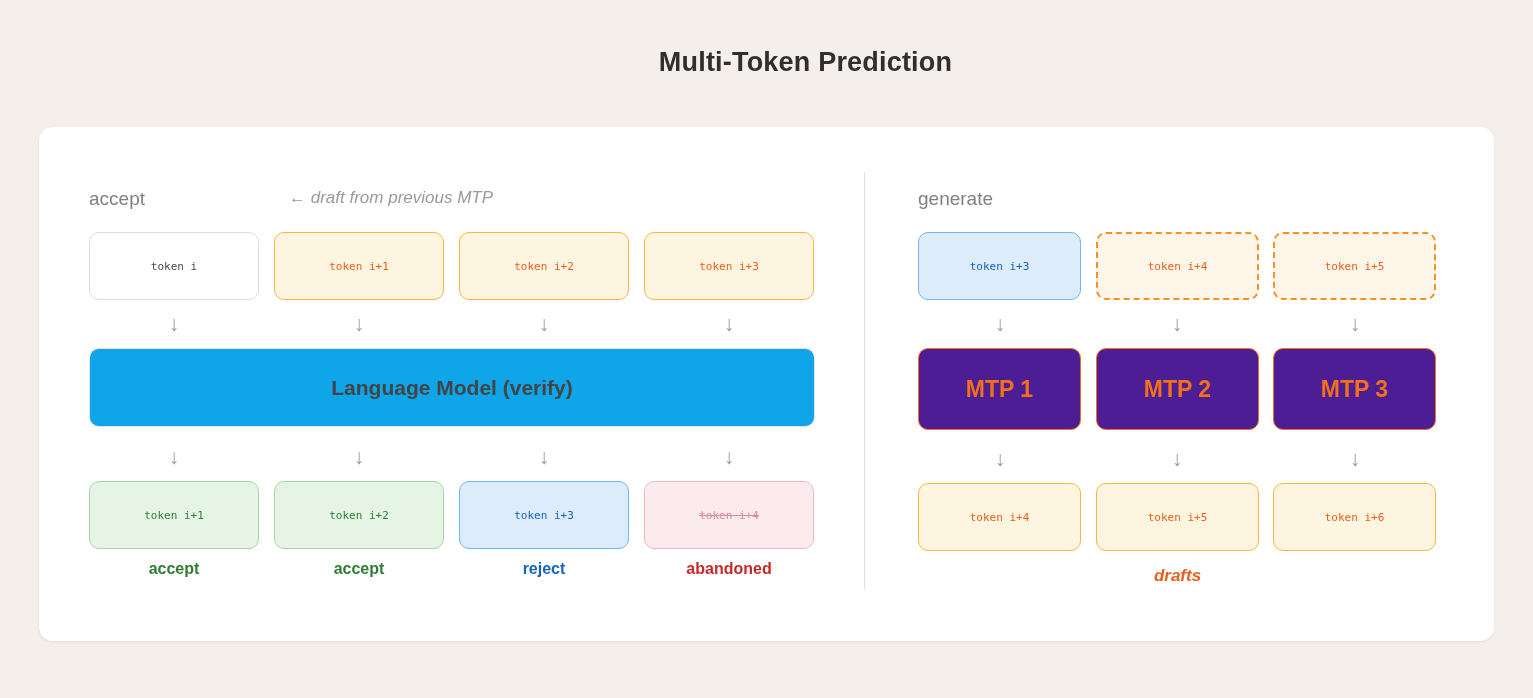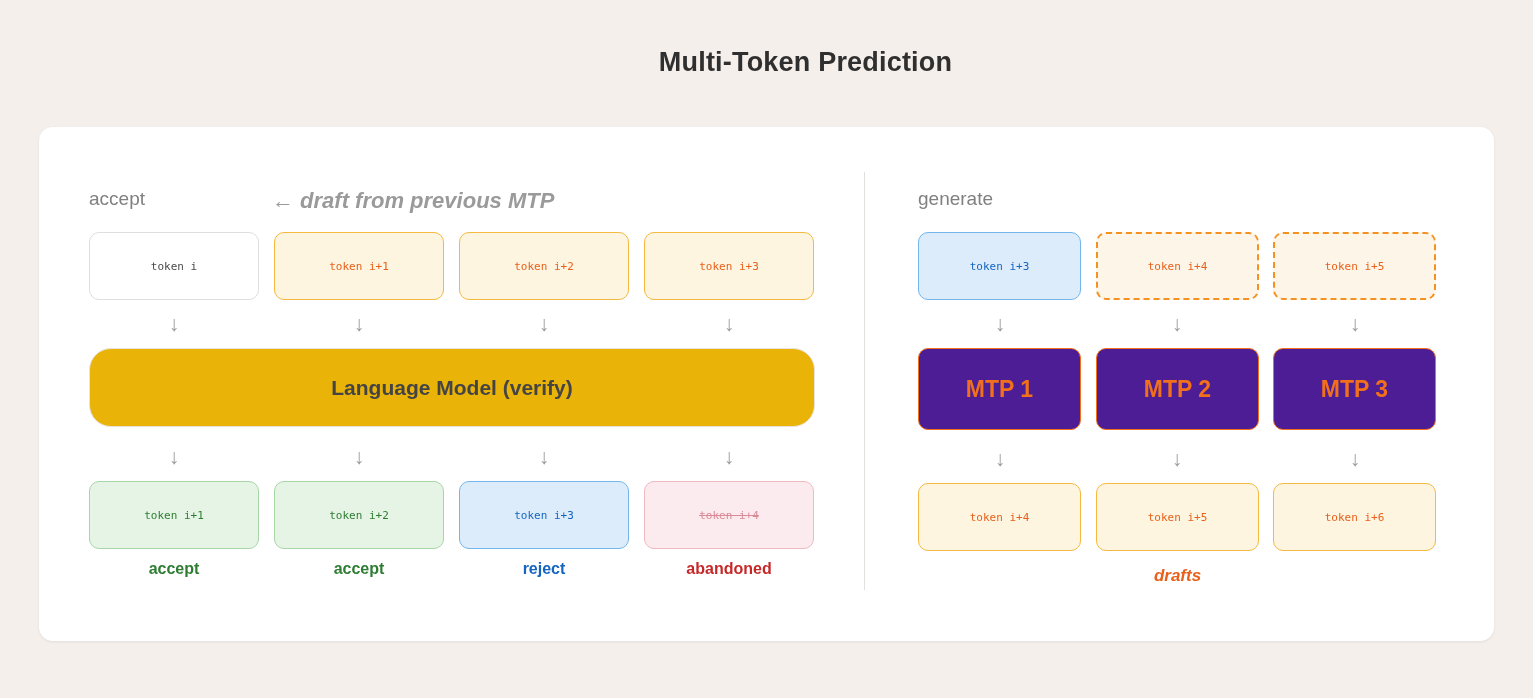--- a/index.html
+++ b/index.html
@@ -49,25 +49,25 @@
   .panel-label {
     position: absolute;
     font-size: 19px;
     color: #808080;
   }
   .panel-label.verify  { left: 89px;  top: 188px; }
   .panel-label.generate{ left: 918px; top: 188px; }
 
   .draft-note {
     position: absolute;
-    left: 272px;
+    left: 289px;
     top: 188px;
-    font-size: 22px;
+    font-size: 17px;
     font-style: italic;
-    font-weight: bold;
+    font-weight: normal;
     color: #9a9a9a;
     white-space: nowrap;
   }
 
   
   .box {
     position: absolute;
     height: 68px;
     border-radius: 10px;
     border: 1.5px solid transparent;
@@ -88,23 +88,23 @@
   .box.mtp     { background:#4c1d95; border:1.8px solid #f2701b; color:#f2701b;
                  font-family:"Liberation Sans", sans-serif; font-size:23px; font-weight:bold; height:82px; }
 
   
   .lm-bar {
     position: absolute;
     left: 89px;
     top: 348px;
     width: 726px;
     height: 79px;
-    background: #eab308;
+    background: #0ea5e9;
     border: 1px solid #e7e2dc;
-    border-radius: 22px;
+    border-radius: 10px;
     display: flex;
     align-items: center;
     justify-content: center;
     font-size: 21px;
     font-weight: bold;
     color: #444444;
   }
 
   
   .arrow {

